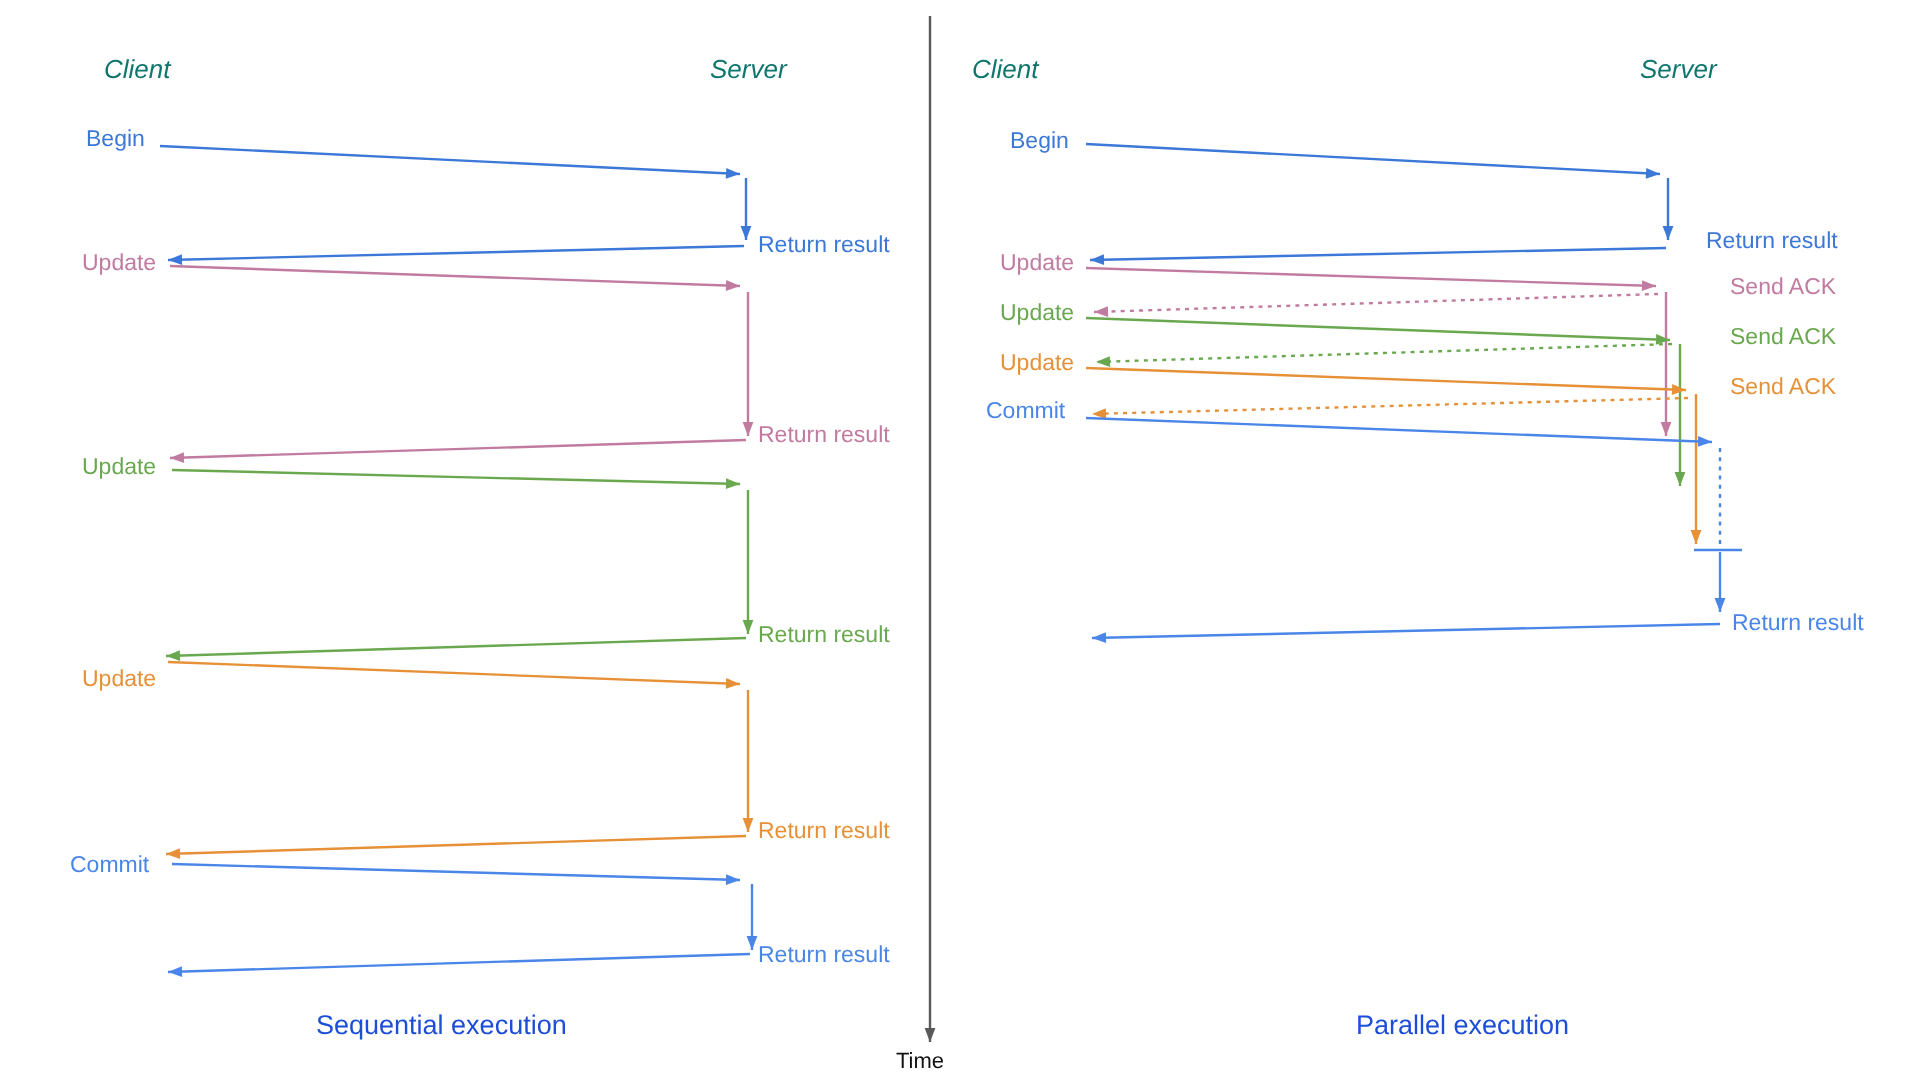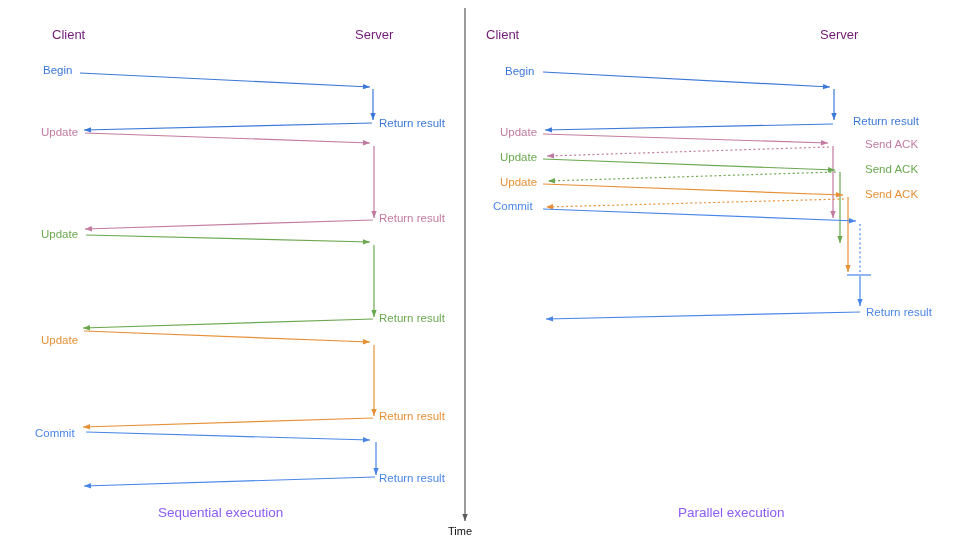--- a/index.html
+++ b/index.html
@@ -2,27 +2,27 @@
 <html><head>
 <meta charset="utf-8">
 <style>
   html,body{margin:0;padding:0;background:#ffffff;}
   #canvas{
     position:relative;width:960px;height:540px;background:#ffffff;overflow:hidden;
     font-family:"Liberation Sans","DejaVu Sans",sans-serif;
   }
   #arrow-layer{position:absolute;left:0;top:0;width:960px;height:540px;}
   .hdr{
-    position:absolute;font-size:13px;color:#701a75;white-space:nowrap;
+    position:absolute;font-style:italic;font-size:13px;color:#0f766e;white-space:nowrap;
   }
   .msg-label{
     position:absolute;font-size:11.5px;line-height:12px;white-space:nowrap;
   }
   .caption{
-    position:absolute;font-size:13.5px;color:#8b5cf6;white-space:nowrap;
+    position:absolute;font-size:13.5px;color:#1d4ed8;white-space:nowrap;
   }
   .time-label{
     position:absolute;font-size:11px;color:#111111;white-space:nowrap;
   }
 </style>
 </head>
 <body>
 
 <div id="canvas">
   <svg id="arrow-layer" viewBox="0 0 960 540" xmlns="http://www.w3.org/2000/svg">

